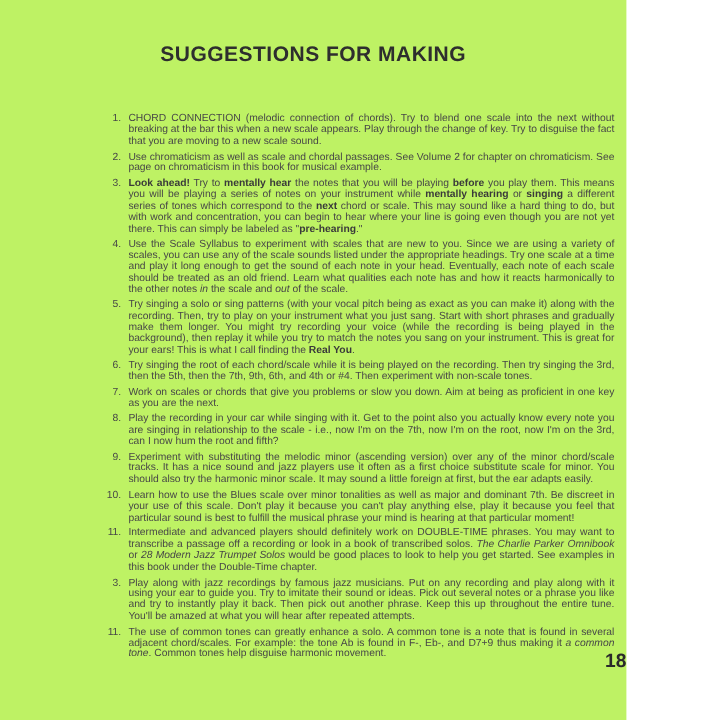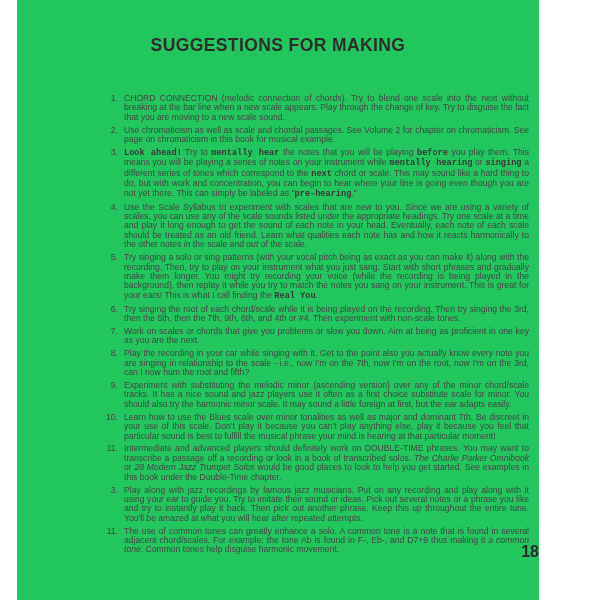--- a/index.html
+++ b/index.html
@@ -4,24 +4,23 @@
 <style>
   html, body {
     margin: 0;
     padding: 0;
     background: #ffffff;
   }
   .page {
     position: relative;
     width: 522px;
     height: 600px;
-    background: #22c55e;
+    background: #bef264;
     font-family: "Liberation Sans", "DejaVu Sans", sans-serif;
     overflow: hidden;
-    margin-left: 17px;
   }
   .title {
     position: absolute;
     top: 34px;
     left: 0;
     right: 0;
     text-align: center;
     font-weight: bold;
     font-size: 17.5px;
     line-height: 23px;
@@ -44,21 +43,21 @@
   .item .num {
     flex: none;
     width: 15px;
     text-align: right;
     margin-right: 6px;
   }
   .item .txt {
     flex: 1;
     text-align: justify;
   }
-  .item .txt b { color: #3a3a3a; font-family: Liberation Mono, monospace; }
+  .item .txt b { color: #3a3a3a; }
   .pagenum {
     position: absolute;
     top: 543px;
     left: 0;
     right: 0;
     text-align: right;
     font-weight: bold;
     font-size: 16px;
     color: #2a2a2a;
   }
@@ -67,21 +66,21 @@
 <body style="background: rgb(255, 255, 255);">
 
 <div class="page">
   <div class="title">
     <div>SUGGESTIONS FOR MAKING</div>
   </div>
 
   <div class="list">
       <div class="item">
         <span class="num">1.</span>
-        <span class="txt"><span>CHORD CONNECTION (melodic connection of chords). Try to blend one scale into the next without breaking at the bar line when a new scale appears. Play through the change of key. Try to disguise the fact that you are moving to a new scale sound.</span></span>
+        <span class="txt"><span>CHORD CONNECTION (melodic connection of chords). Try to blend one scale into the next without breaking at the bar this when a new scale appears. Play through the change of key. Try to disguise the fact that you are moving to a new scale sound.</span></span>
       </div>
       <div class="item">
         <span class="num">2.</span>
         <span class="txt"><span>Use chromaticism as well as scale and chordal passages. See Volume 2 for chapter on chromaticism. See page on chromaticism in this book for musical example.</span></span>
       </div>
       <div class="item">
         <span class="num">3.</span>
         <span class="txt"><b>Look ahead!</b><span> Try to </span><b>mentally hear</b><span> the notes that you will be playing </span><b>before</b><span> you play them. This means you will be playing a series of notes on your instrument while </span><b>mentally hearing</b><span> or </span><b>singing</b><span> a different series of tones which correspond to the </span><b>next</b><span> chord or scale. This may sound like a hard thing to do, but with work and concentration, you can begin to hear where your line is going even though you are not yet there. This can simply be labeled as "</span><b>pre-hearing</b><span>."</span></span>
       </div>
       <div class="item">

